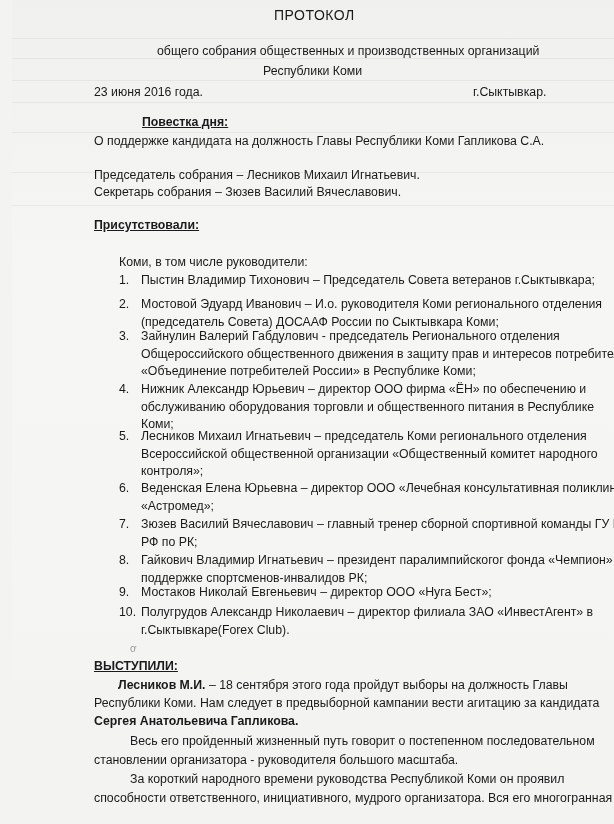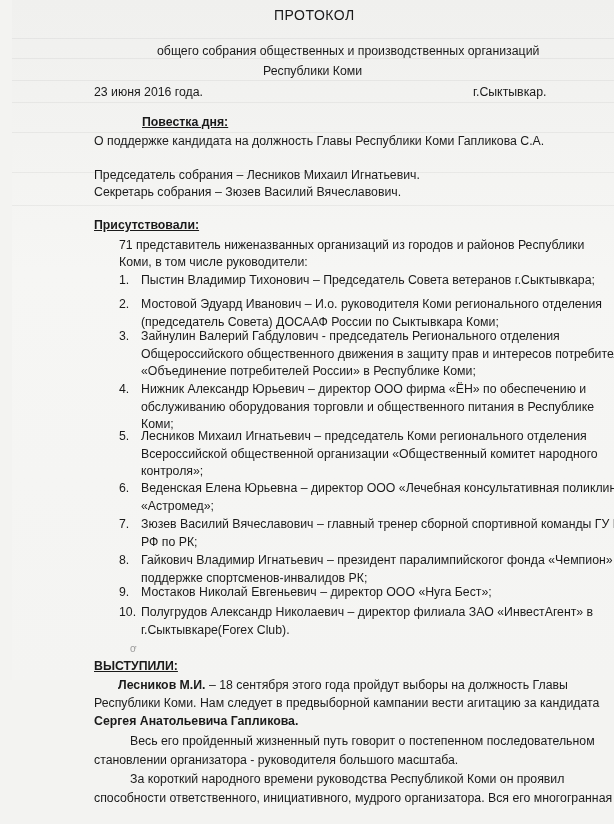--- a/index.html
+++ b/index.html
@@ -42,21 +42,20 @@
   <div class="abs" style="left:82px;top:85px;">23 июня 2016 года.</div>
   <div class="abs" style="left:461px;top:85px;">г.Сыктывкар.</div>
 
   <div class="abs u" style="left:82px;top:115px;margin-left:48px;">Повестка дня:</div>
   <div class="abs" style="left:82px;top:134px;">О поддержке кандидата на должность Главы Республики Коми Гапликова С.А.</div>
 
   <div class="abs" style="left:82px;top:185px;">Секретарь собрания –  Зюзев Василий Вячеславович.</div>
   <div class="abs" style="left:82px;top:168px;">Председатель собрания – Лесников Михаил Игнатьевич.</div>
 
   <div class="abs u" style="left:82px;top:218px;">Присутствовали:</div>
-  <div class="abs" style="left:107px;top:238px;">71 представитель    ниженазванных организаций из городов и районов  Республики</div>
   <div class="abs" style="left:107px;top:255px;">Коми, в том числе руководители:</div>
 
   <div id="plist">
       <div class="abs" style="left: 107px; top: 273px;"><span class="num">1.</span><span>Пыстин Владимир Тихонович – Председатель Совета ветеранов г.Сыктывкара;</span></div>
       <div class="abs" style="left: 107px; top: 297px;"><span class="num">2.</span><span>Мостовой Эдуард Иванович – И.о. руководителя Коми регионального отделения</span></div>
       <div class="abs" style="left: 129px; top: 314.5px;"><span>(председатель Совета) ДОСААФ России  по Сыктывкара Коми;</span></div>
       <div class="abs" style="left: 107px; top: 329px;"><span class="num">3.</span><span>Зайнулин Валерий Габдулович -   председатель Регионального отделения</span></div>
       <div class="abs" style="left: 129px; top: 346.5px;"><span>Общероссийского общественного движения в защиту прав и интересов потребителей</span></div>
       <div class="abs" style="left: 129px; top: 364px;"><span>«Объединение потребителей России» в Республике Коми;</span></div>
       <div class="abs" style="left: 107px; top: 382px;"><span class="num">4.</span><span>Нижник Александр Юрьевич – директор ООО фирма «ЁН» по обеспечению и</span></div>

